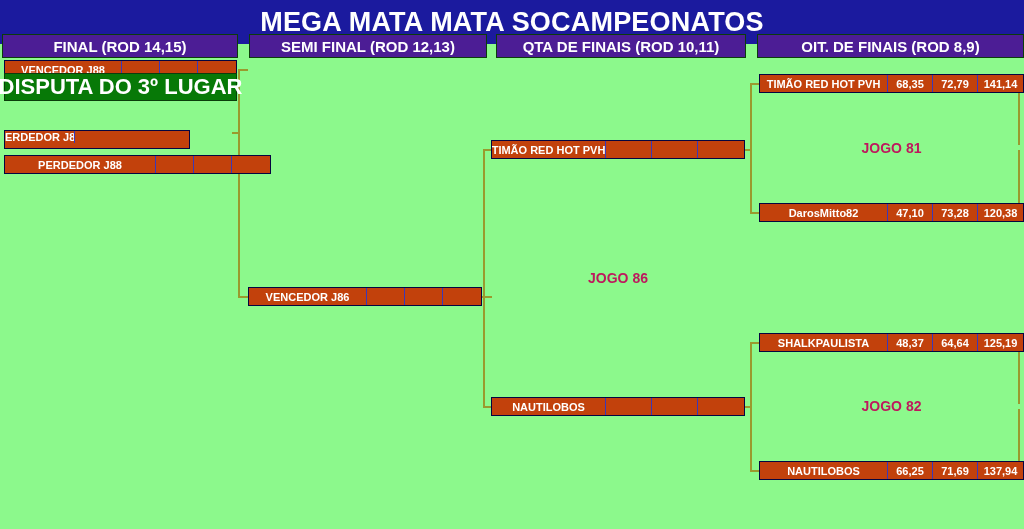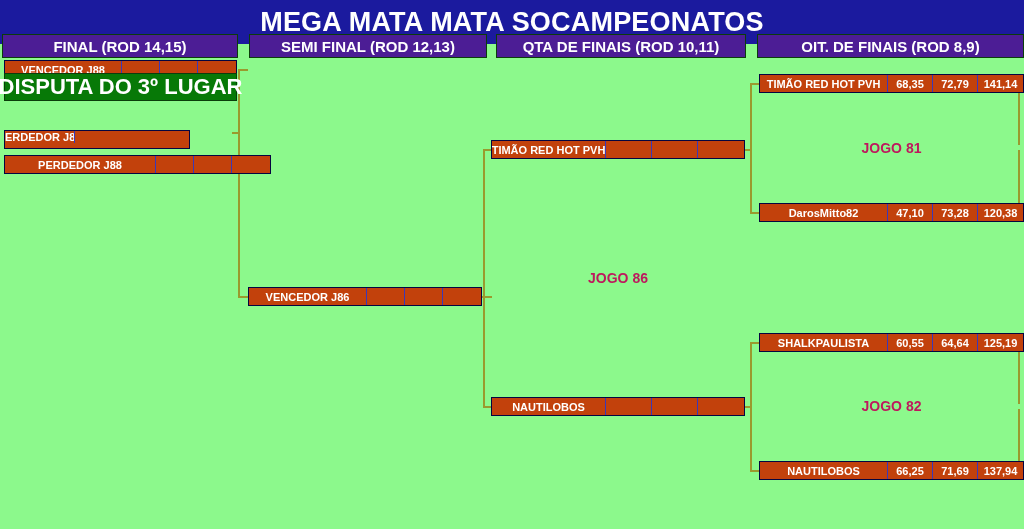--- a/index.html
+++ b/index.html
@@ -207,21 +207,21 @@
 
 <div class="row r-oit" id="row-oit-2">
   <span class="name">DarosMitto82</span>
   <span class="cell">47,10</span>
   <span class="cell">73,28</span>
   <span class="cell">120,38</span>
 </div>
 
 <div class="row r-oit" id="row-oit-3">
   <span class="name">SHALKPAULISTA</span>
-  <span class="cell">60,55</span>
+  <span class="cell">48,37</span>
   <span class="cell">64,64</span>
   <span class="cell">125,19</span>
 </div>
 
 <div class="jogo-label" id="jogo-82">JOGO 82</div>
 
 <div class="row r-oit" id="row-oit-4">
   <span class="name">NAUTILOBOS</span>
   <span class="cell">66,25</span>
   <span class="cell">71,69</span>

